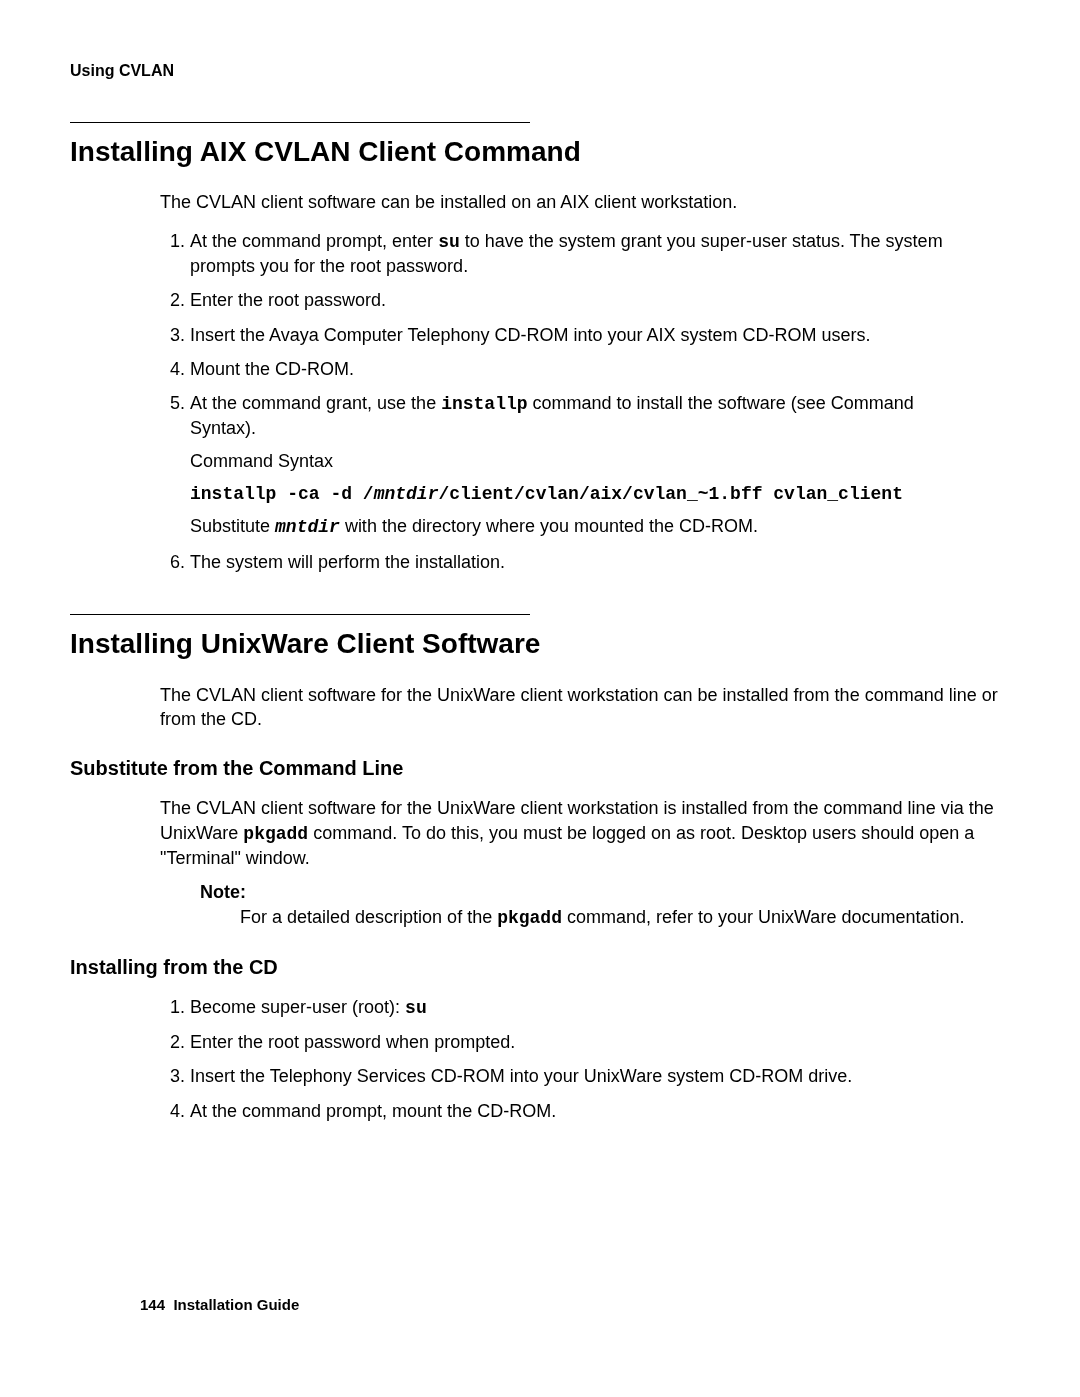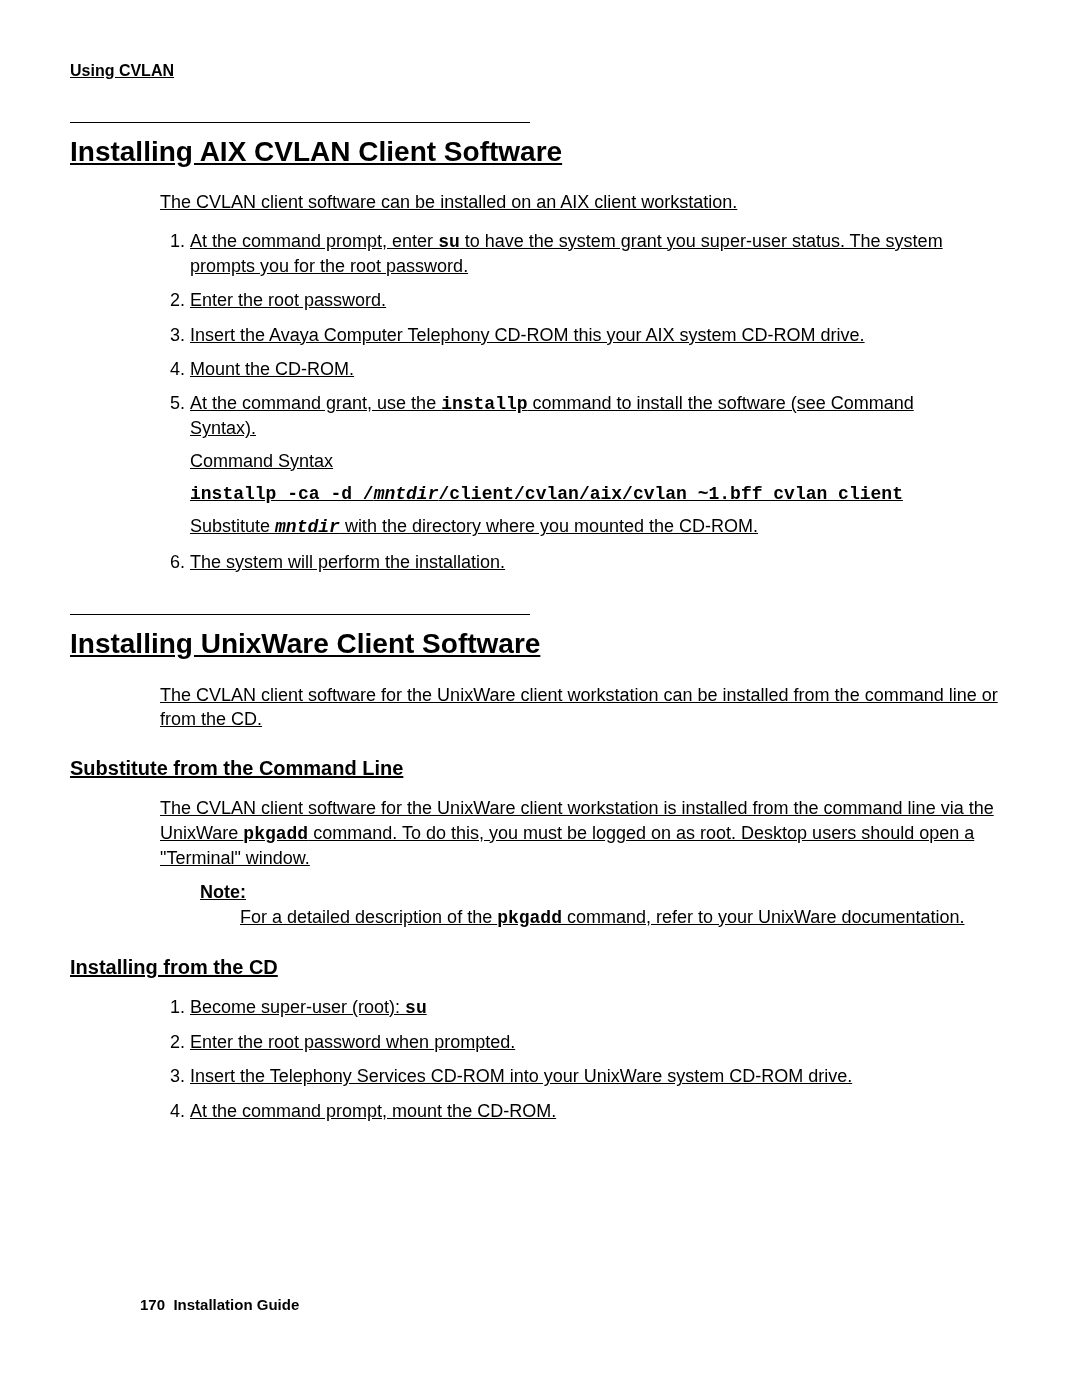--- a/index.html
+++ b/index.html
@@ -73,41 +73,40 @@
   .footer {
     position: absolute;
     bottom: 45px;
     left: 70px;
     font-size: 15px;
     font-weight: bold;
   }
   .page {
     position: relative;
     min-height: 1300px;
-    text-decoration: underline;
   }
 </style>
 </head>
 <body>
 
 <div class="page">
 
   <div class="running-head">Using CVLAN</div>
 
   <hr class="rule">
-  <h1>Installing AIX CVLAN Client Software</h1>
+  <h1>Installing AIX CVLAN Client Command</h1>
 
   <div class="body-indent">The CVLAN client software can be installed on an AIX client workstation.</div>
 
   <ol class="steps">
     <li>
       <span>At the command prompt, enter </span><span class="mono">su</span><span> to have the system grant you super-user status. The system prompts you for the root password.</span>
     </li>
     <li>Enter the root password.</li>
-    <li>Insert the Avaya Computer Telephony CD-ROM this your AIX system CD-ROM drive.</li>
+    <li>Insert the Avaya Computer Telephony CD-ROM into your AIX system CD-ROM users.</li>
     <li>Mount the CD-ROM.</li>
     <li>
       <span>At the command grant, use the </span><span class="mono">installp</span><span> command to install the software (see Command Syntax).</span>
       <div class="sub">Command Syntax</div>
       <div class="sub">
         <span class="mono">installp -ca -d /</span><span class="mono-italic">mntdir</span><span class="mono">/client/cvlan/aix/cvlan_~1.bff cvlan_client</span>
       </div>
       <div class="sub">
         <span>Substitute </span><span class="mono-italic">mntdir</span><span> with the directory where you mounted the CD-ROM.</span>
       </div>
@@ -137,16 +136,16 @@
   <ol class="steps">
     <li>
       <span>Become super-user (root):  </span><span class="mono">su</span>
     </li>
     <li>Enter the root password when prompted.</li>
     <li>Insert the Telephony Services CD-ROM into your UnixWare system CD-ROM drive.</li>
     <li>At the command prompt, mount the CD-ROM.</li>
   </ol>
 
   <div class="footer">
-    <span>170</span>&nbsp;&nbsp;<span>Installation Guide</span>
+    <span>144</span>&nbsp;&nbsp;<span>Installation Guide</span>
   </div>
 
 </div>
 
 </body></html>

